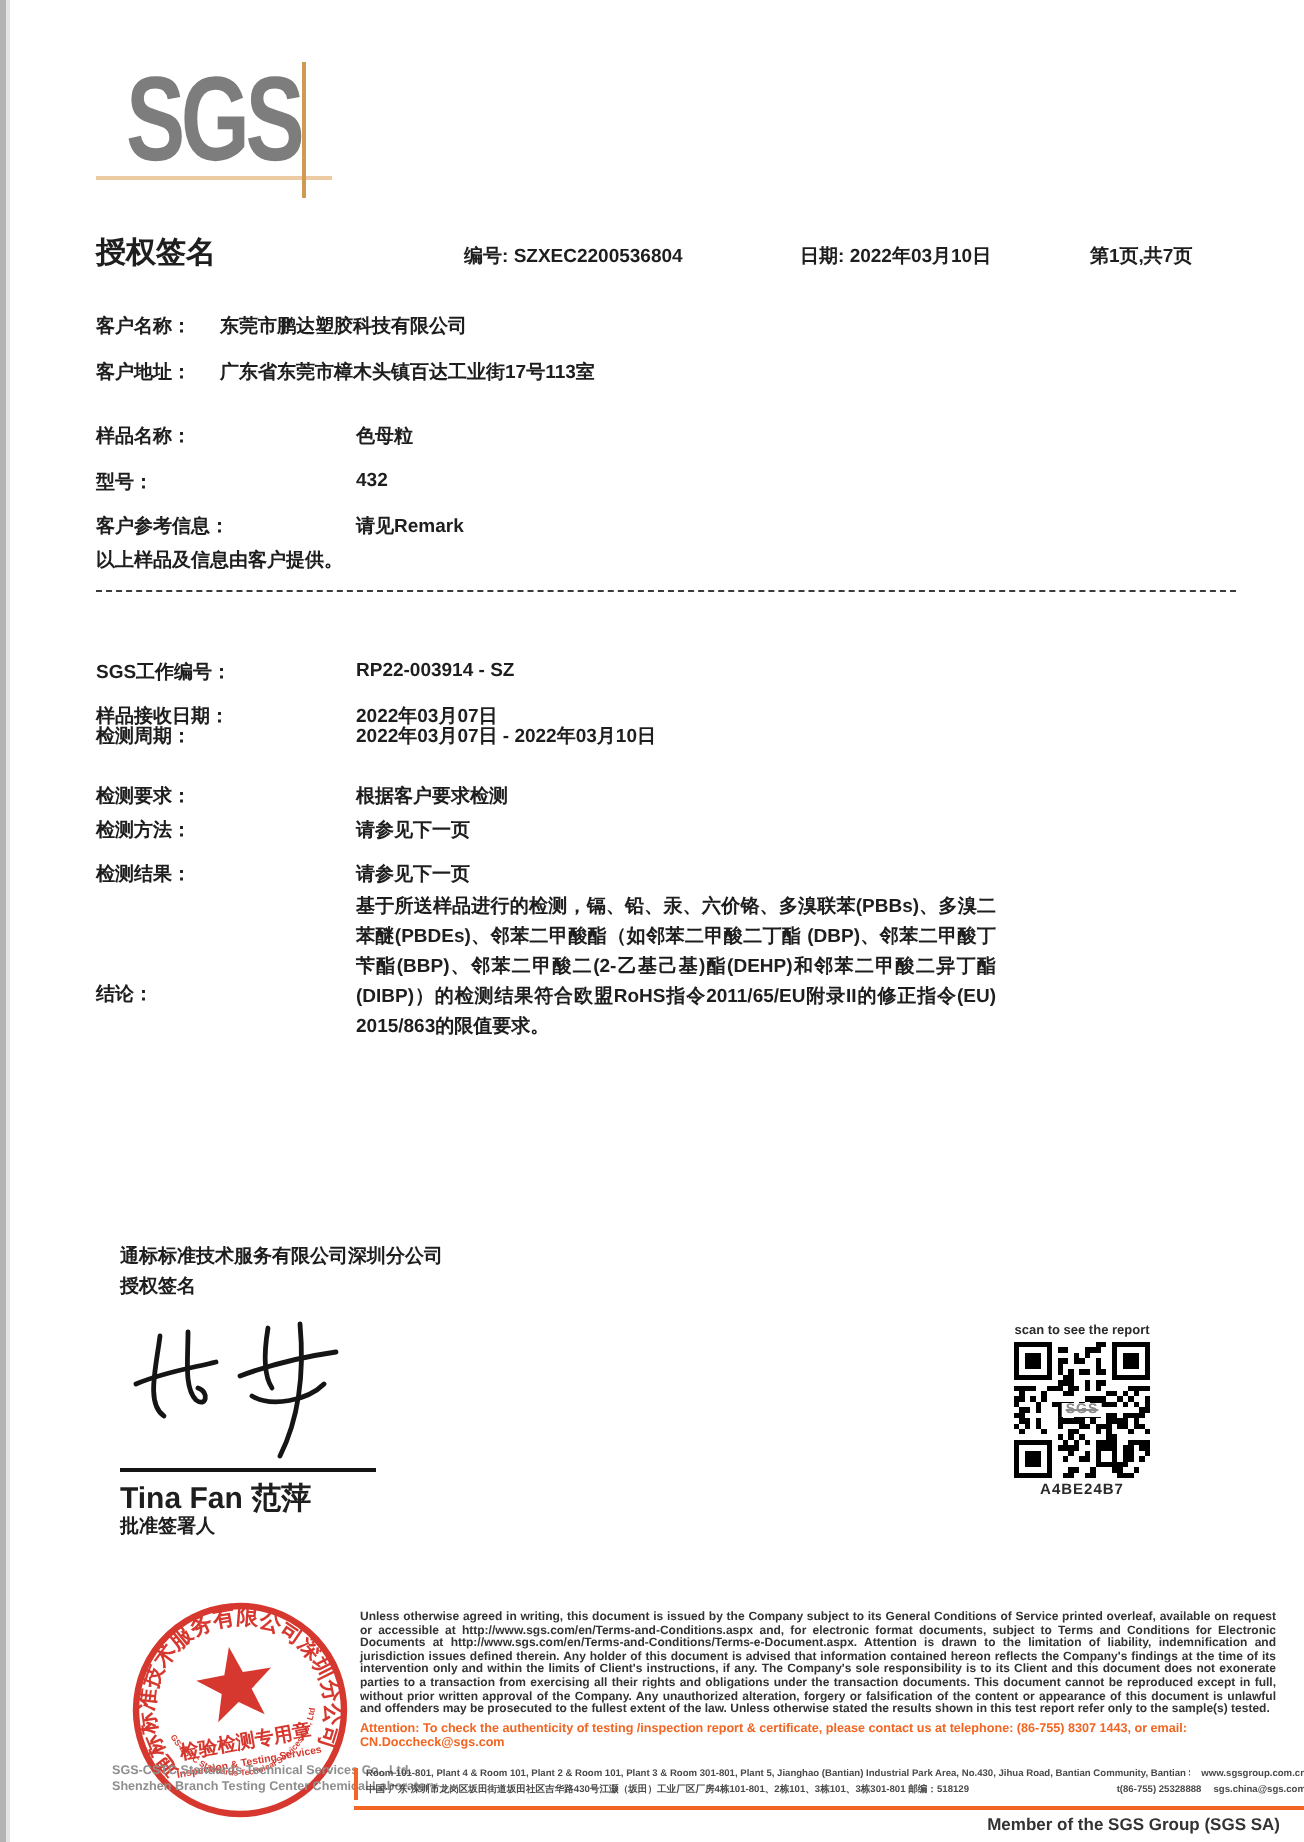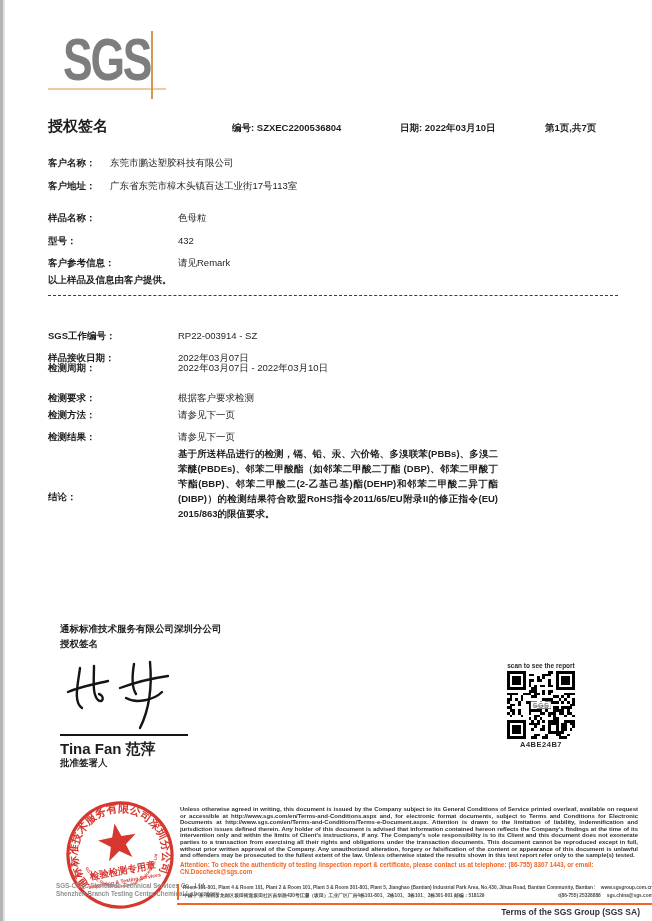--- a/index.html
+++ b/index.html
@@ -11,21 +11,21 @@
   .logo{position:absolute;left:63px;top:30px;font-size:60px;font-weight:700;color:#7d7d7d;
         letter-spacing:-3px;line-height:1;transform:scaleX(.74);transform-origin:left top;}
   .logo-hline{position:absolute;left:48px;top:88px;width:118px;border-top:2px solid #eccba3;}
   .logo-vline{position:absolute;left:151px;top:31px;height:68px;border-left:2px solid #cf9a52;}
   
   .rpt-title{position:absolute;left:48px;top:117px;font-size:15px;font-weight:700;}
   .hmeta{position:absolute;top:122px;font-size:9.5px;font-weight:700;white-space:nowrap;}
   
   .frow{position:absolute;left:0;width:545px;height:14px;}
   .lbl{position:absolute;left:48px;font-size:9.5px;font-weight:700;white-space:nowrap;}
-  .val{position:absolute;font-size:9.5px;font-weight:400;white-space:nowrap;}
+  .val{position:absolute;font-size:9.5px;font-weight:700;white-space:nowrap;}
   .vA{left:110px;} .vB{left:178px;}
   .note{position:absolute;left:48px;top:274px;font-size:9.5px;font-weight:700;}
   .dash{position:absolute;left:48px;top:295px;width:570px;border-top:1px dashed #3c3c3c;}
   .concl-lbl{position:absolute;left:48px;top:448px;font-size:9.5px;font-weight:700;margin-top:43px;}
   .concl{position:absolute;left:178px;top:446px;width:320px;font-size:9.5px;font-weight:700;
          line-height:15px;text-align:justify;}
   
   .sig-co{position:absolute;left:60px;top:621px;font-size:9.5px;font-weight:700;line-height:15px;}
   .sig-svg{position:absolute;left:56px;top:650px;}
   .sig-line{position:absolute;left:60px;top:734px;width:128px;border-top:2px solid #151515;}
@@ -392,14 +392,14 @@
       <span class="grow">Room 101-801, Plant 4 &amp; Room 101, Plant 2 &amp; Room 101, Plant 3 &amp; Room 301-801, Plant 5, Jianghao (Bantian) Industrial Park Area, No.430, Jihua Road, Bantian Community, Bantian Street, Longgang District, Shenzhen, Guangdong, China 518129</span>
       <span class="fix">www.sgsgroup.com.cn</span>
     </div>
     <div class="addr-row">
       <span class="grow">中国·广东·深圳市龙岗区坂田街道坂田社区吉华路430号江灏（坂田）工业厂区厂房4栋101-801、2栋101、3栋101、3栋301-801  邮编：518129</span>
       <span class="fix">t(86-755) 25328888</span>
       <span class="fix">sgs.china@sgs.com</span>
     </div>
   </div>
   <div class="orange-rule"></div>
-  <div class="member">Terms of the SGS Group (SGS SA)</div>
+  <div class="member">Member of the SGS Group (SGS SA)</div>
 </div>
 
 </body></html>

